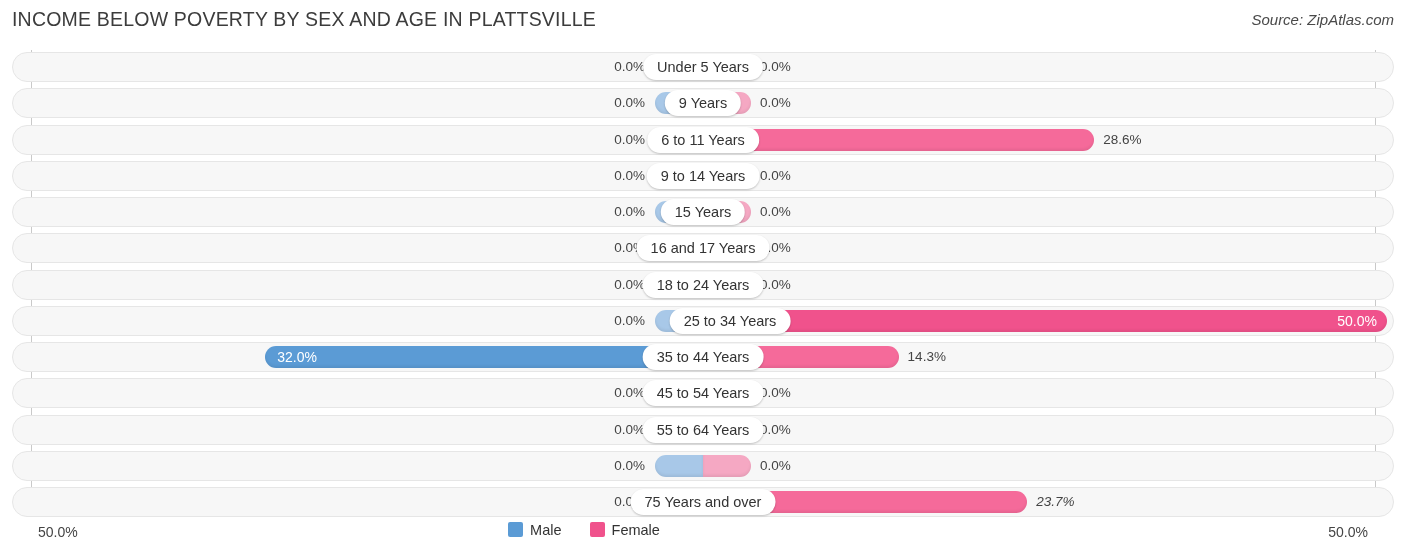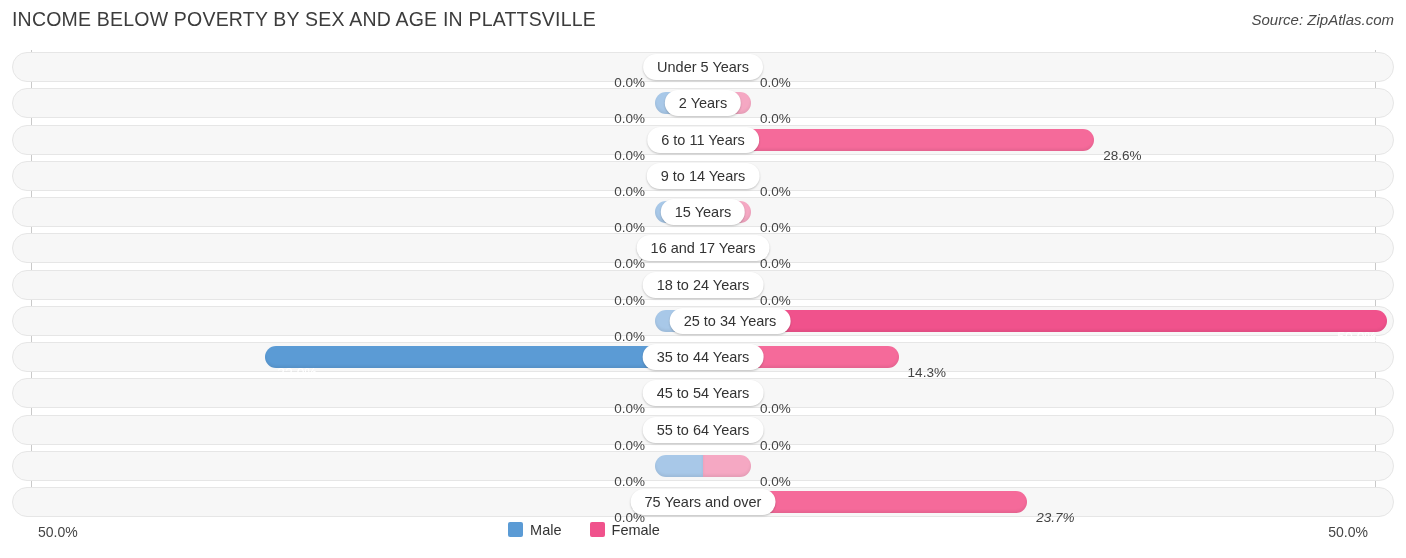--- a/index.html
+++ b/index.html
@@ -97,21 +97,20 @@
   .bar-female.full{ border-radius: 0 11px 11px 0; }
 
   
   .val {
     position: absolute;
     top: 6px;
     font-size: 13.5px;
     line-height: 18px;
     color: #444;
     white-space: nowrap;
-    margin-top: 16px;
   }
   .val.outside-left  { text-align: right; }
   .val.outside-right { text-align: left; }
   .val.inside {
     color: #ffffff;
     font-size: 14px;
   }
 
   
   .cat-pill {
@@ -190,21 +189,21 @@
         <div class="val outside-left" style="left: 573px; width: 60px;">0.0%</div>
         <div class="val outside-right" style="left: 748px; width: 60px;">0.0%</div>
         <div class="cat-pill" style="left: 691px;">Under 5 Years</div>
       </div>
       <div class="row" style="top: 44.25px;">
         <div class="track"></div>
         <div class="bar bar-male" style="left: 643px; width: 48px; background: rgb(168, 200, 232);"></div>
         <div class="bar bar-female" style="left: 691px; width: 48px; background: rgb(245, 168, 195);"></div>
         <div class="val outside-left" style="left: 573px; width: 60px;">0.0%</div>
         <div class="val outside-right" style="left: 748px; width: 60px;">0.0%</div>
-        <div class="cat-pill" style="left: 691px;">2 Years</div>
+        <div class="cat-pill" style="left: 691px;">9 Years</div>
       </div>
       <div class="row" style="top: 80.5px;">
         <div class="track"></div>
         <div class="bar bar-male" style="left: 643px; width: 48px; background: rgb(168, 200, 232);"></div>
         <div class="bar bar-female full" style="left: 691px; width: 391.248px; background: rgb(245, 106, 154);"></div>
         <div class="val outside-left" style="left: 573px; width: 60px;">0.0%</div>
         <div class="val outside-right" style="left: 1091.25px; width: 60px;">28.6%</div>
         <div class="cat-pill" style="left: 691px;">6 to 11 Years</div>
       </div>
       <div class="row" style="top: 116.75px;">

